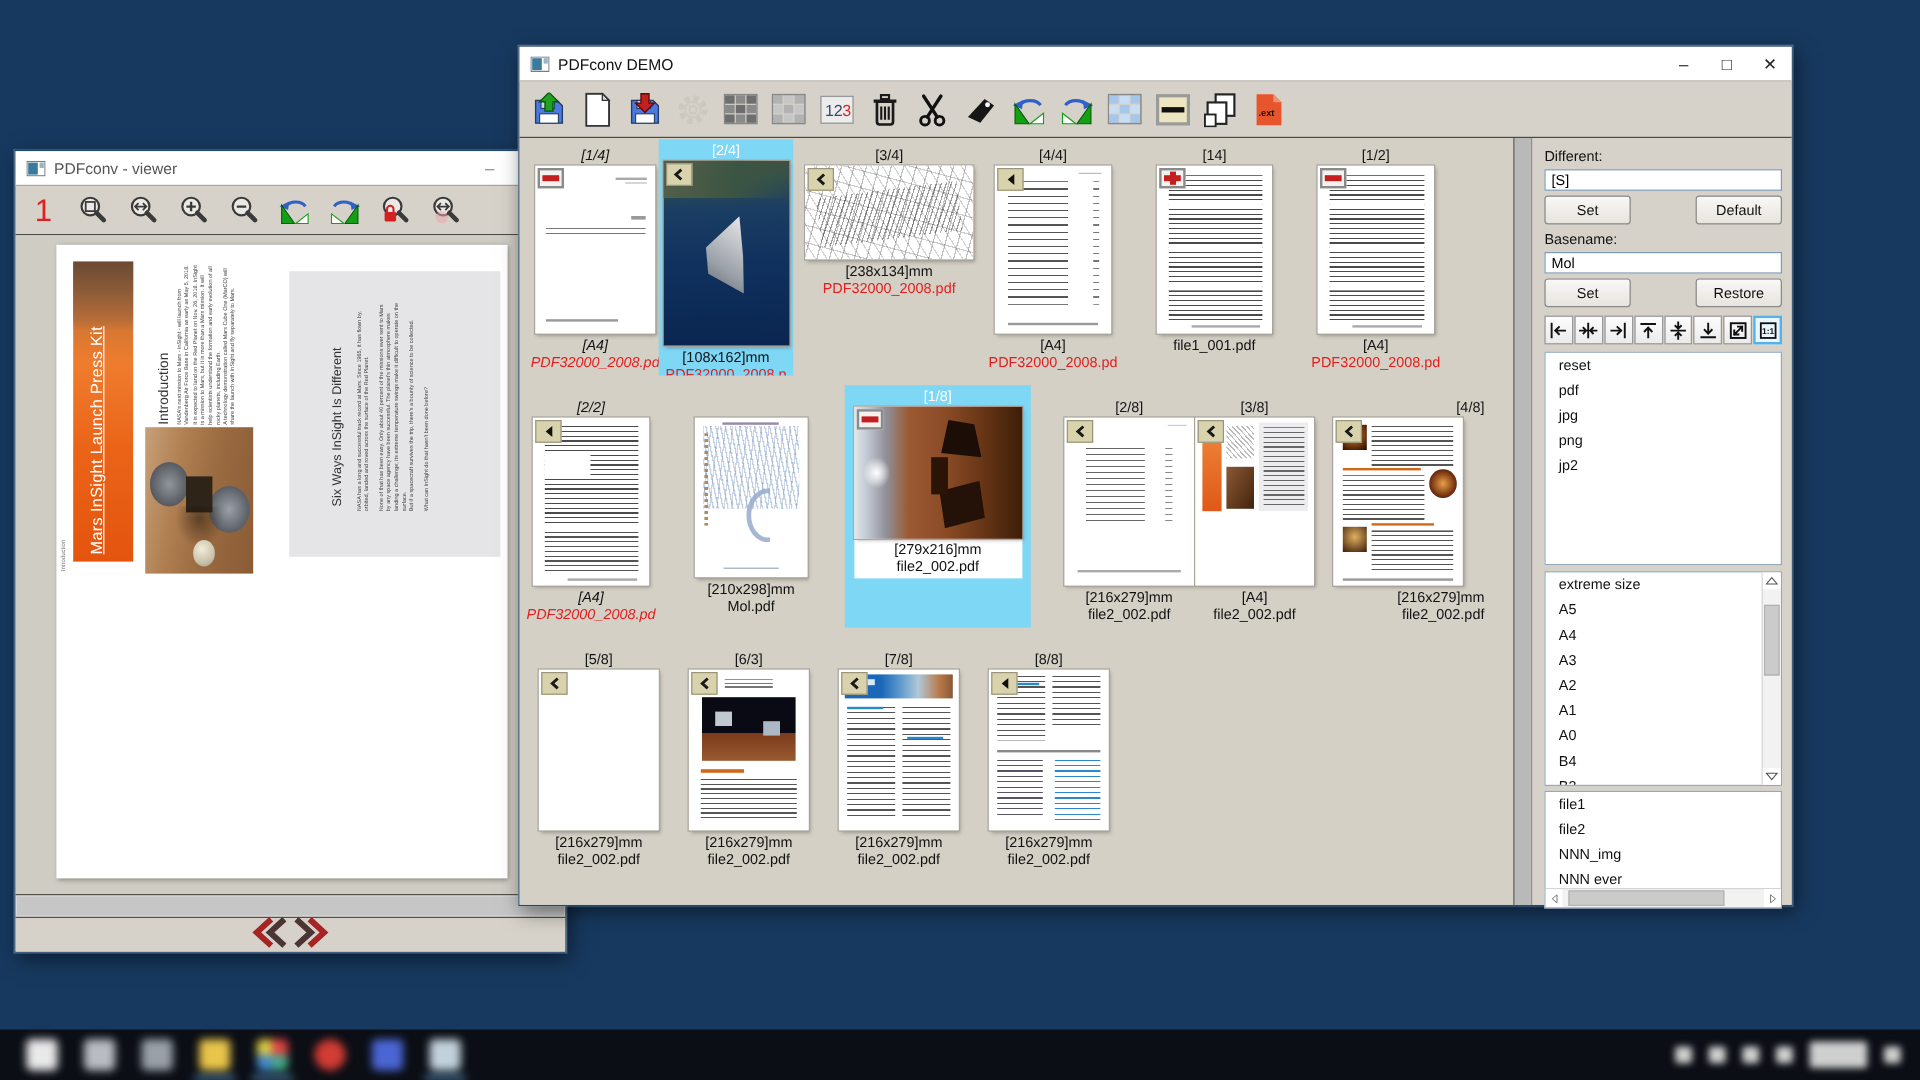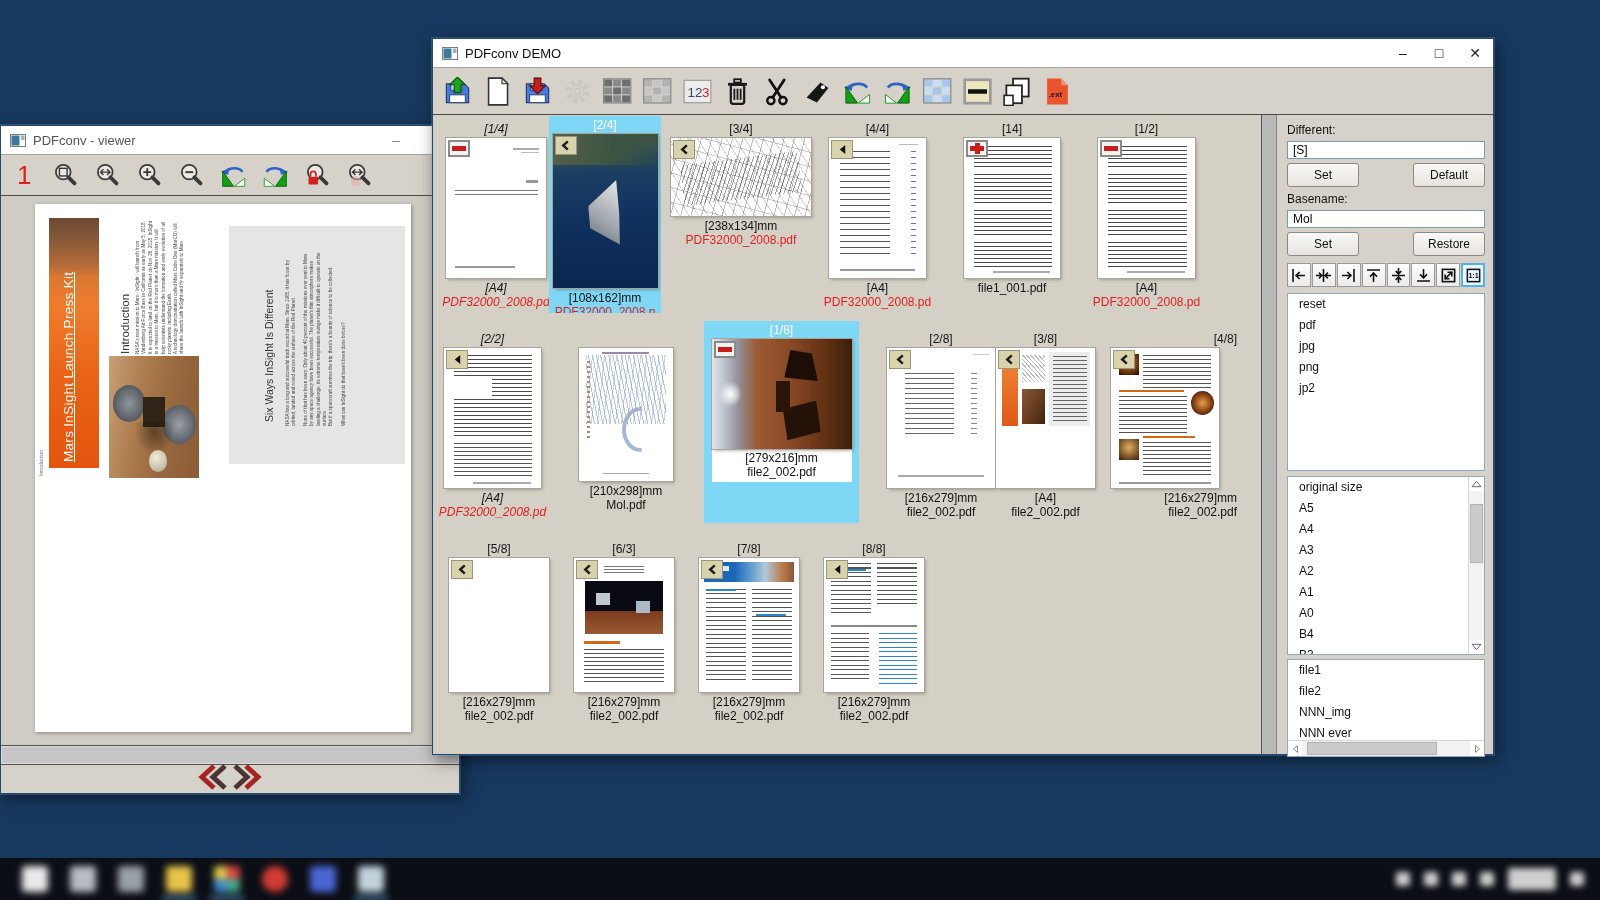--- a/index.html
+++ b/index.html
@@ -84,21 +84,21 @@
 .tb-icon{width:26px;height:26px;margin-left:22px;filter:blur(3.5px);border-radius:4px;position:relative}
 .tb-under{position:absolute;left:-4px;bottom:-8px;width:34px;height:3px;background:#63a8dc;filter:blur(1px)}
 .tray{margin-left:auto;display:flex;align-items:center;gap:14px;padding-right:16px}
 .tray .blob{filter:blur(3px);background:#cfcfcf;border-radius:2px}
 </style>
 </head>
 <body>
 
 <div class="stage">
 
-  <section class="win viewer" style="left:0;top:125px;width:458px;height:667px;z-index:1">
+  <section class="win viewer" style="left:12px;top:125px;width:458px;height:667px;z-index:1">
     <div class="titlebar">
       <svg class="appicon" viewBox="0 0 16 13">
           <rect x="0.5" y="0.5" width="15" height="12" fill="#fff" stroke="#7a7a7a"></rect>
           <rect x="1.5" y="1.5" width="8" height="10" fill="#3a7a9c"></rect>
           <rect x="11" y="1.5" width="3.5" height="4.5" fill="#9ab4c4"></rect>
         </svg>
       <span class="title">PDFconv - viewer</span>
       <div class="wbtns">
         <div class="wbtn">–</div>
         <div class="wbtn">□</div>
@@ -711,21 +711,21 @@
             <div class="litems">
               <div class="litem">reset</div>
               <div class="litem">pdf</div>
               <div class="litem">jpg</div>
               <div class="litem">png</div>
               <div class="litem">jp2</div>
             </div>
           </div>
         <div class="list" id="size-list">
           <div class="litems">
-              <div class="litem">original size</div>
+              <div class="litem">extreme size</div>
               <div class="litem">A5</div>
               <div class="litem">A4</div>
               <div class="litem">A3</div>
               <div class="litem">A2</div>
               <div class="litem">A1</div>
               <div class="litem">A0</div>
               <div class="litem">B4</div>
               <div class="litem">B3</div>
             </div>
           <div class="sb-v">

